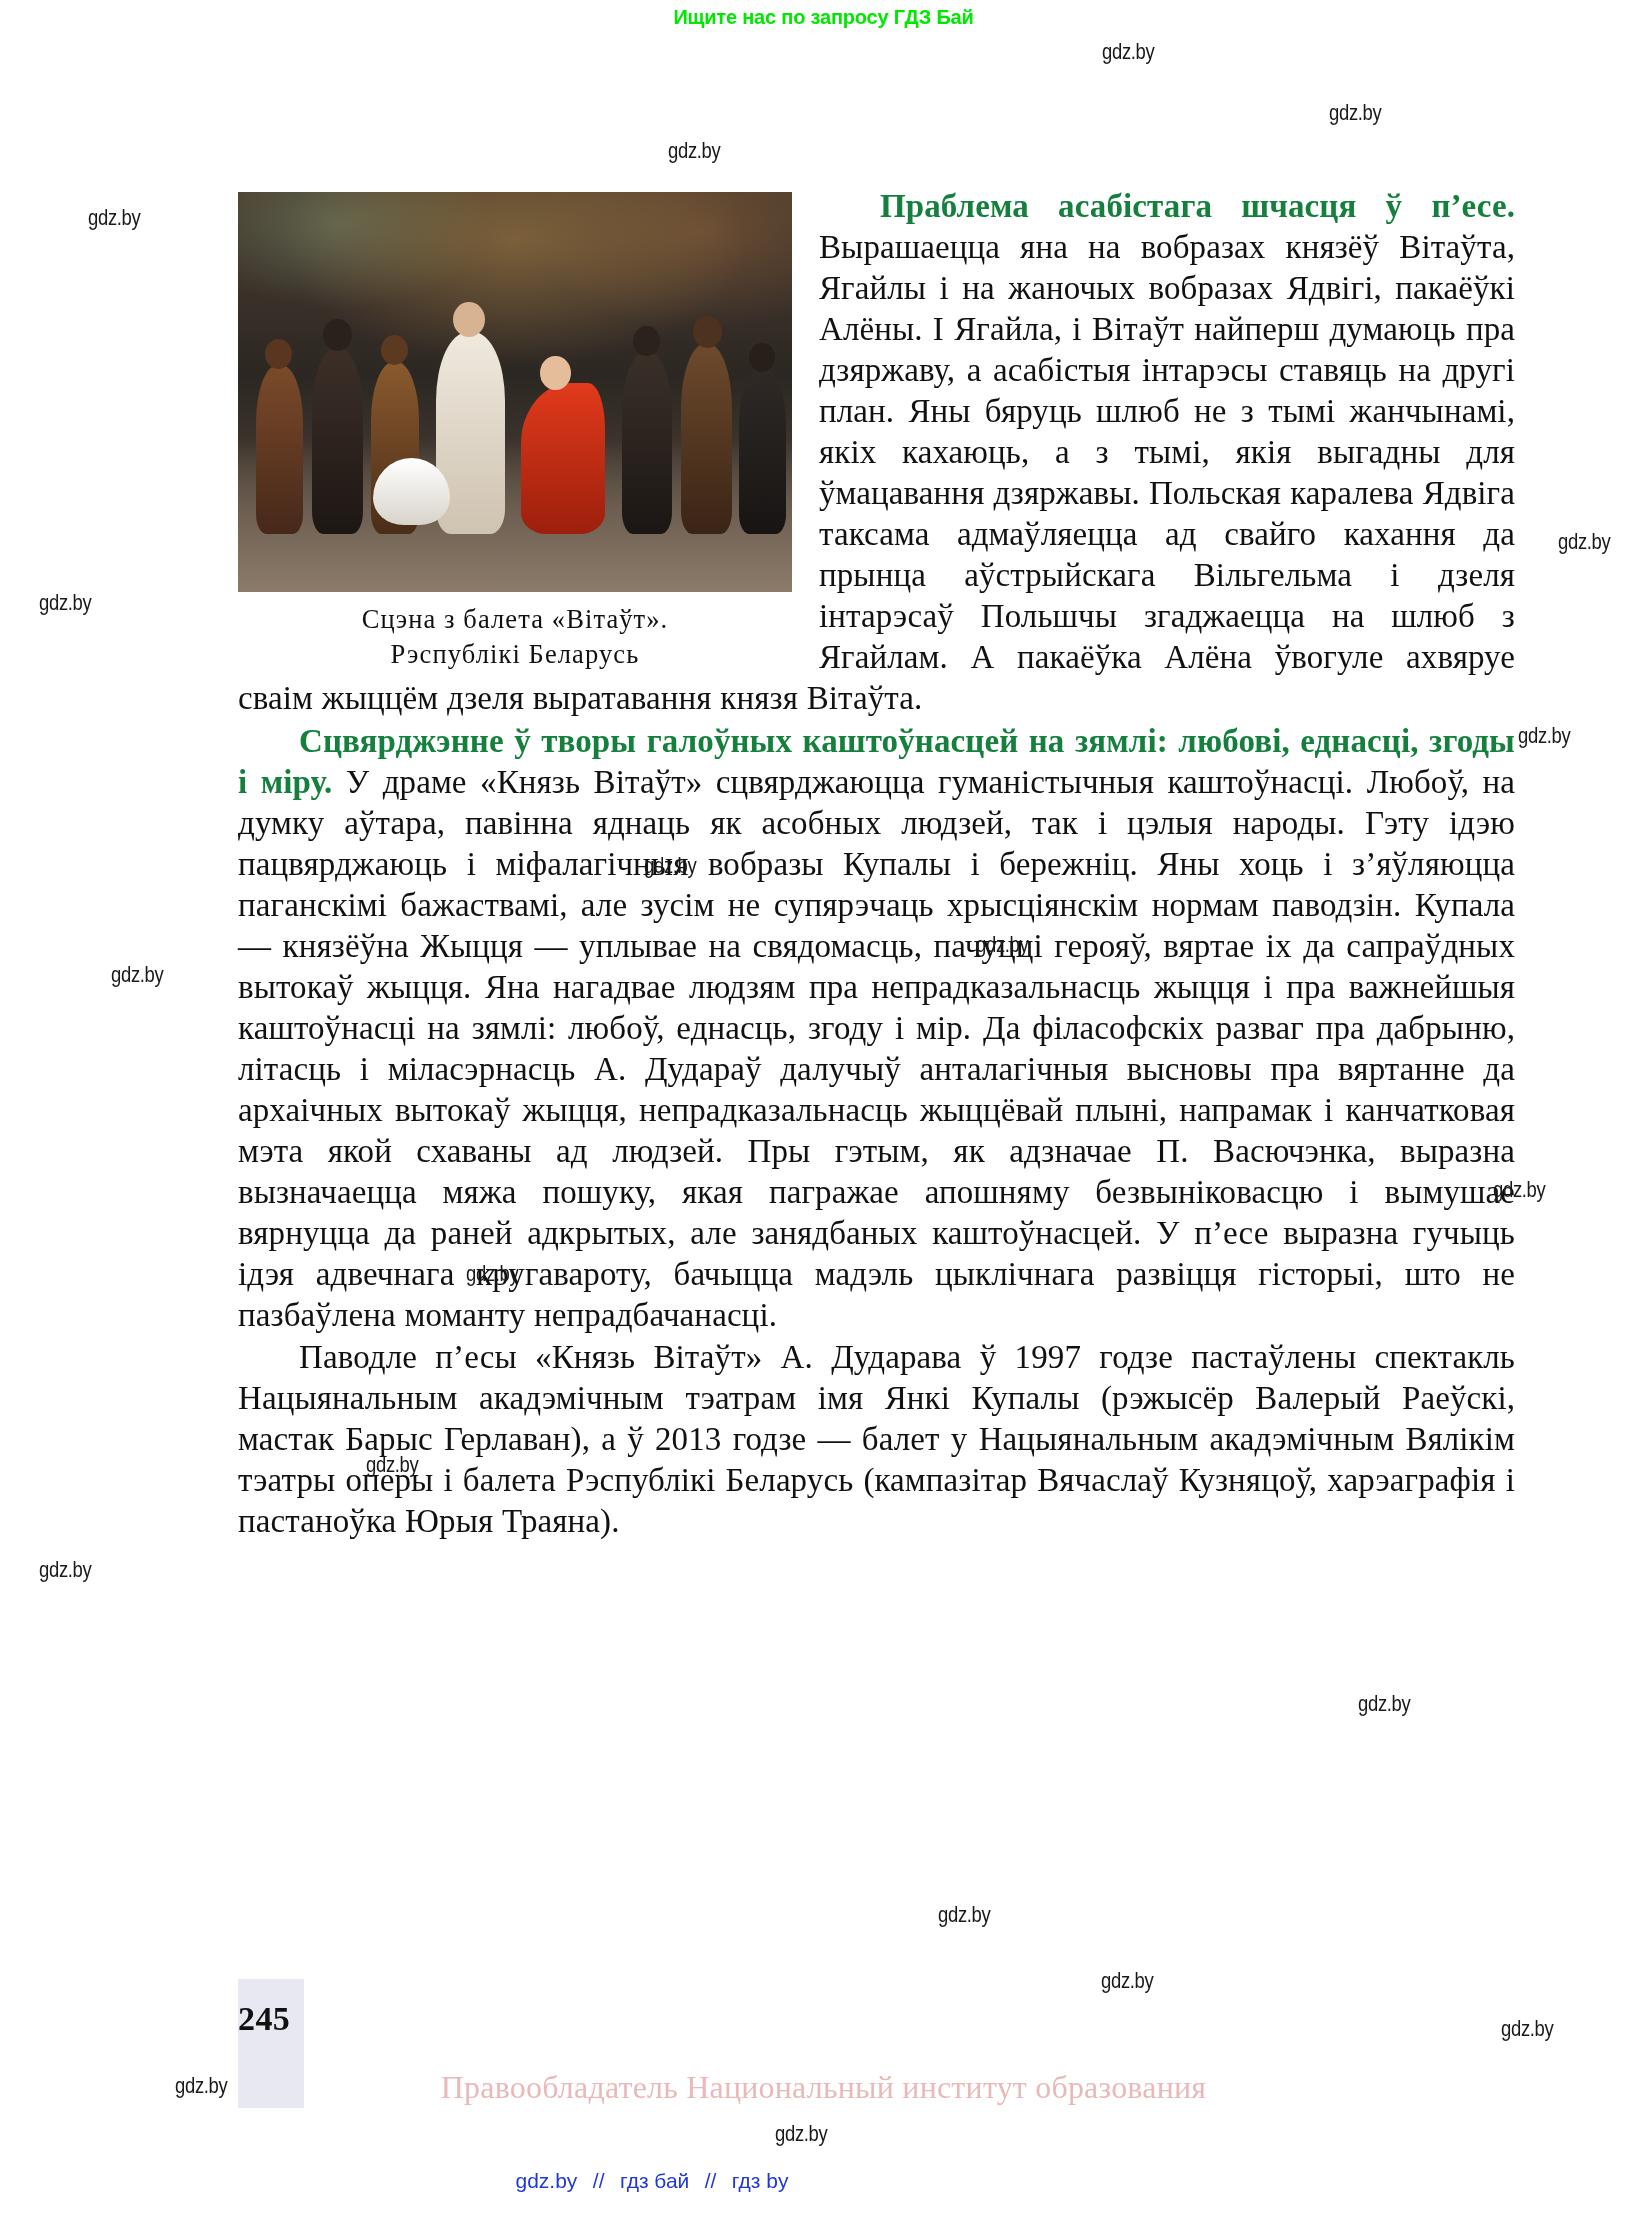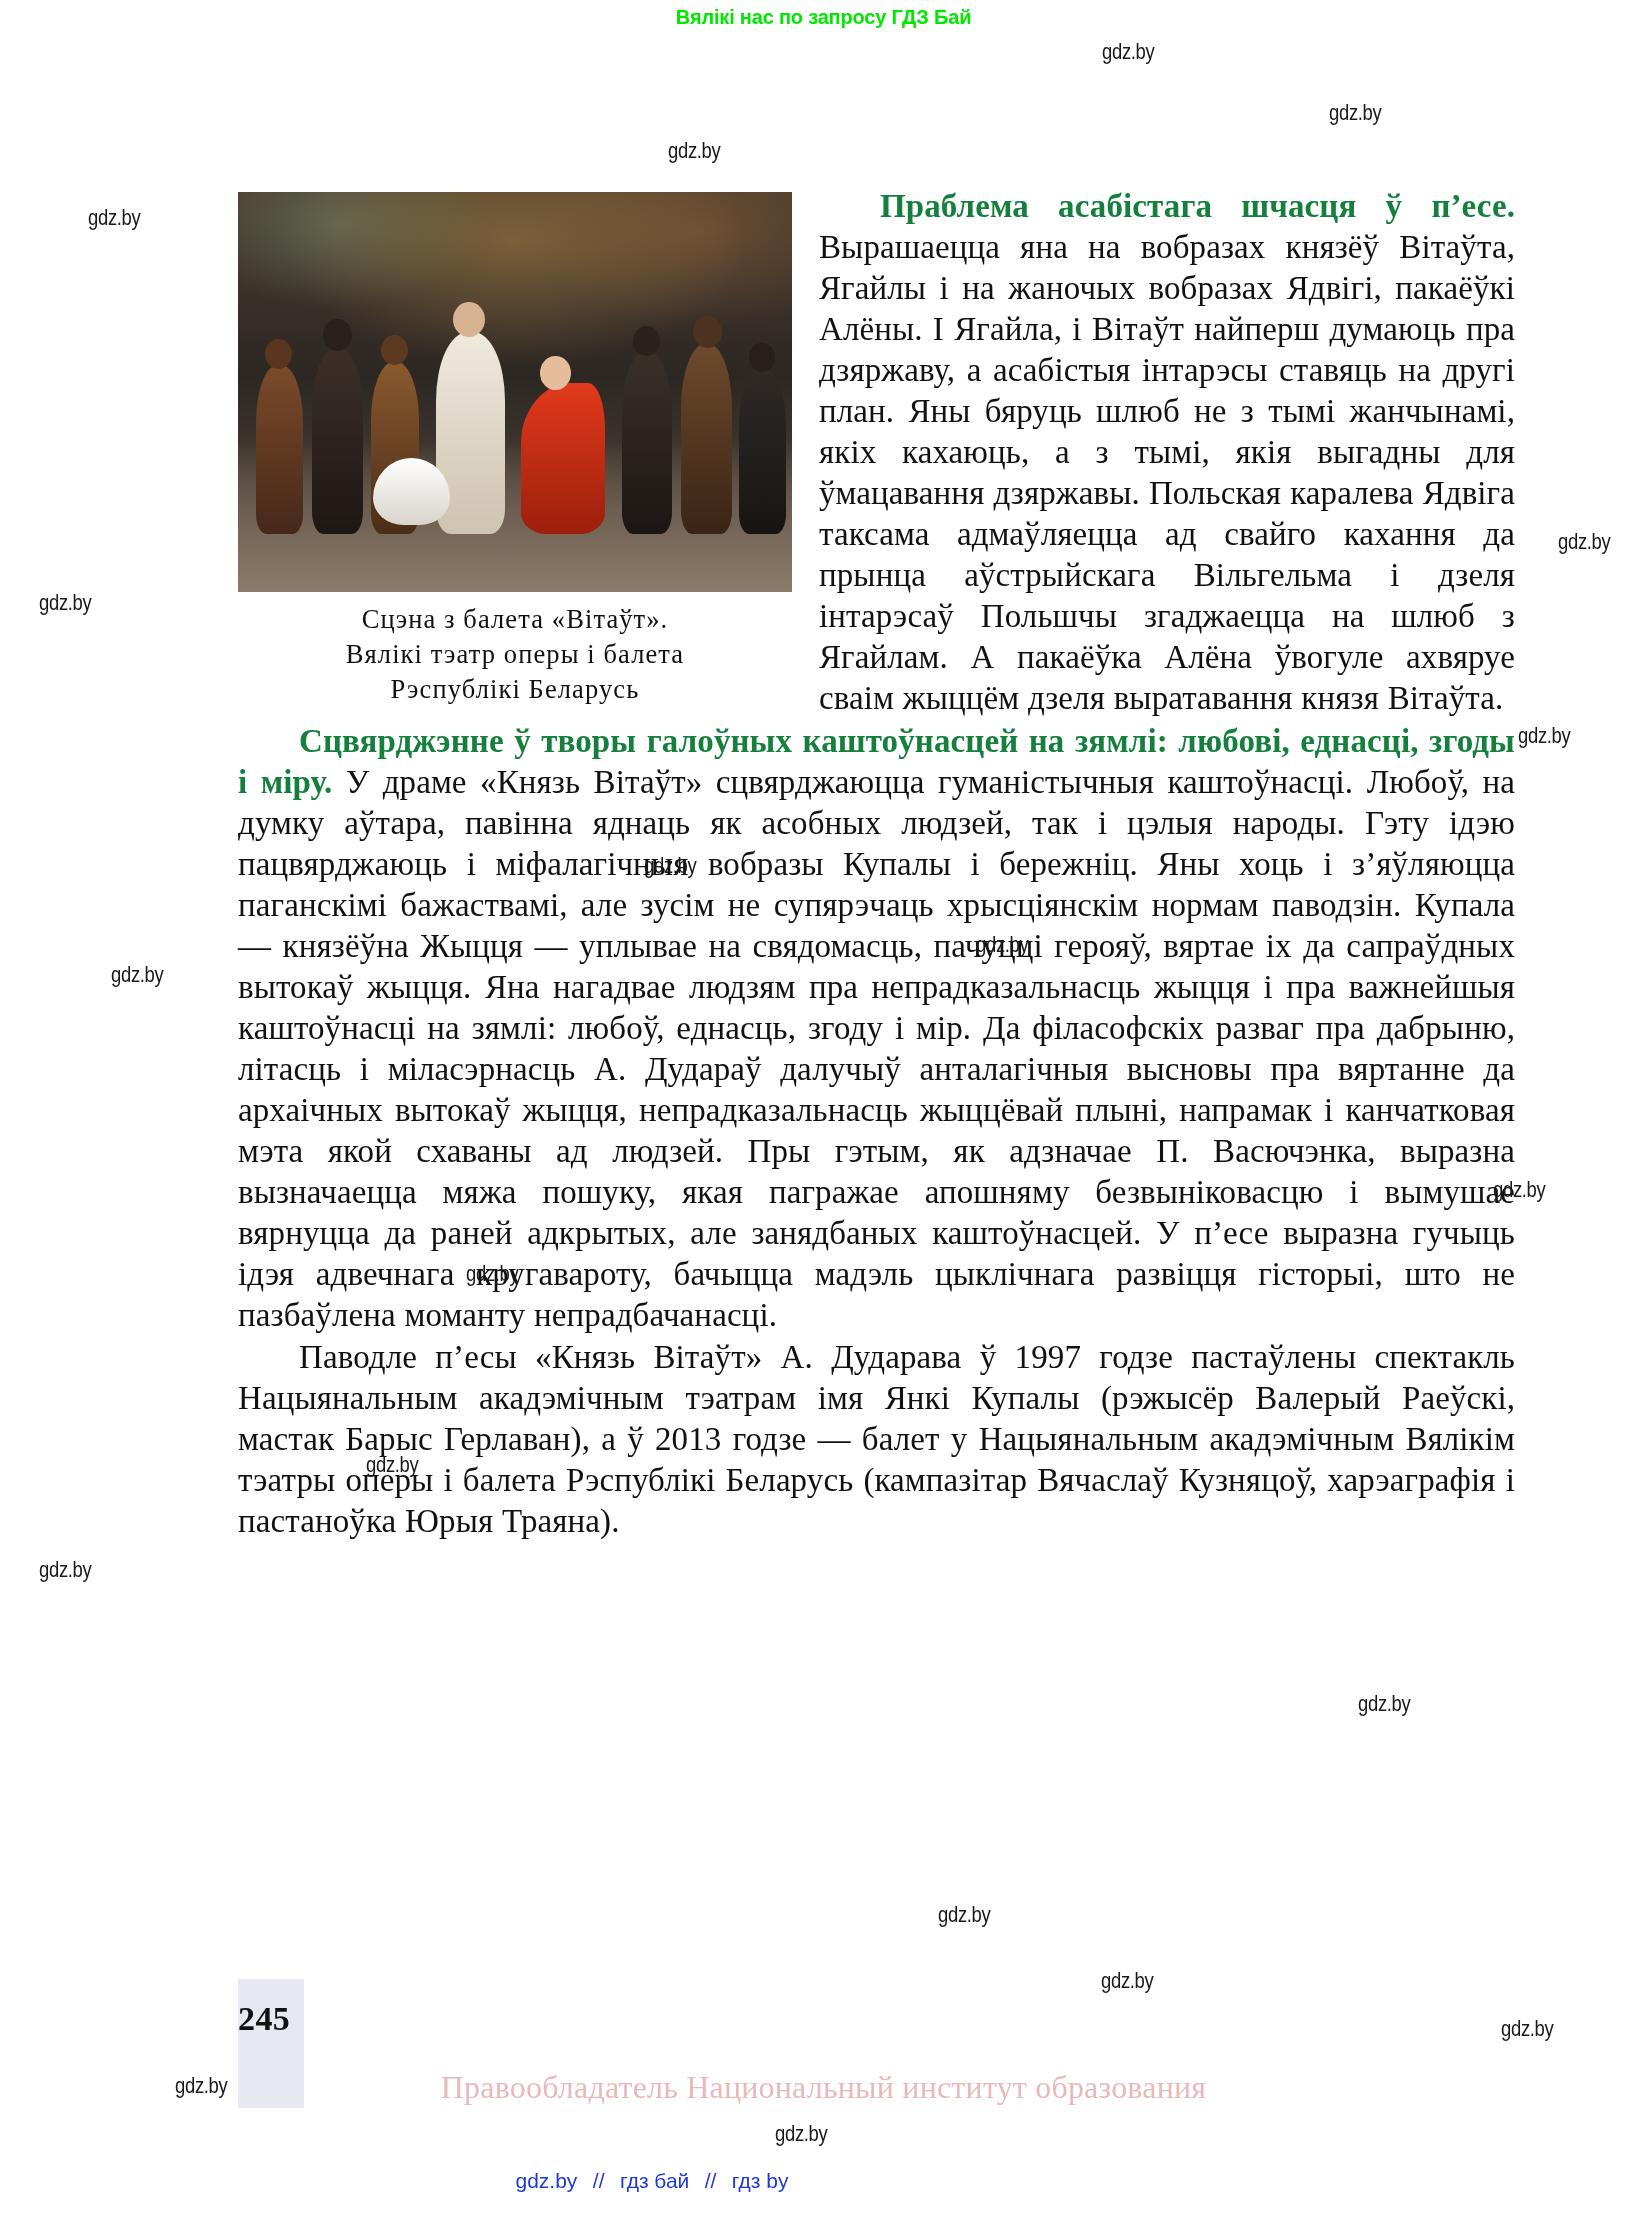--- a/index.html
+++ b/index.html
@@ -151,21 +151,21 @@
     font-size:21px;
     color:#2038d8;
     letter-spacing:0px;
   }
   .bottomlinks span { margin:0 4.8px; }
   .bottomlinks .sep { color:#2038d8; }
 </style>
 </head>
 <body>
 
-<div class="promo">Вялікі нас по запросу ГДЗ Бай</div>
+<div class="promo">Ищите нас по запросу ГДЗ Бай</div>
 
 <div class="page">
 
   <div class="leftbar"></div>
 
   <div class="content">
 
     <figure class="figure">
       <div class="photo">
         <div class="bg"></div>
@@ -193,21 +193,20 @@
 
         <div class="fig" style="left:443px; width:51px;  height:190px; background:linear-gradient(#6d4a2c,#3a2416);"></div>
         <div class="head" style="left:455px; bottom:244px; width:29px; height:32px; background:#4e3220;"></div>
 
         <div class="fig" style="left:501px; width:47px;  height:165px; background:linear-gradient(#2f2a26,#171413);"></div>
         <div class="head" style="left:511px; bottom:220px; width:26px; height:29px; background:#262019;"></div>
       </div>
 
       <figcaption>
         <div>Сцэна з балета «Вітаўт».</div>
-        <div>Вялікі тэатр оперы і балета</div>
         <div>Рэспублікі Беларусь</div>
       </figcaption>
     </figure>
 
     <p class="body indent"><span class="lead">Праблема асабістага шчасця ў п’есе.</span><span> Вырашаецца яна на вобразах князёў Вітаўта, Ягайлы і на жаночых вобразах Ядвігі, пакаёўкі Алёны. І Ягайла, і Вітаўт найперш думаюць пра дзяржаву, а асабістыя інтарэсы ставяць на другі план. Яны бяруць шлюб не з тымі жанчынамі, якіх кахаюць, а з тымі, якія выгадны для ўмацавання дзяржавы. Польская каралева Ядвіга таксама адмаўляецца ад свайго кахання да прынца аўстрыйскага Вільгельма і дзеля інтарэсаў Польшчы згаджаецца на шлюб з Ягайлам. А пакаёўка Алёна ўвогуле ахвяруе сваім жыццём дзеля выратавання князя Вітаўта.</span></p>
 
     <p class="body indent"><span class="lead">Сцвярджэнне ў творы галоўных каштоўнасцей на зямлі: любові, еднасці, згоды і міру.</span><span> У драме «Князь Вітаўт» сцвярджаюцца гуманістычныя каштоўнасці. Любоў, на думку аўтара, павінна яднаць як асобных людзей, так і цэлыя народы. Гэту ідэю пацвярджаюць і міфалагічныя вобразы Купалы і бережніц. Яны хоць і з’яўляюцца паганскімі бажаствамі, але зусім не супярэчаць хрысціянскім нормам паводзін. Купала — князёўна Жыцця — уплывае на свядомасць, пачуцці герояў, вяртае іх да сапраўдных вытокаў жыцця. Яна нагадвае людзям пра непрадказальнасць жыцця і пра важнейшыя каштоўнасці на зямлі: любоў, еднасць, згоду і мір. Да філасофскіх разваг пра дабрыню, літасць і міласэрнасць А. Дудараў далучыў анталагічныя высновы пра вяртанне да архаічных вытокаў жыцця, непрадказальнасць жыццёвай плыні, напрамак і канчатковая мэта якой схаваны ад людзей. Пры гэтым, як адзначае П. Васючэнка, выразна вызначаецца мяжа пошуку, якая пагражае апошняму безвыніковасцю і вымушае вярнуцца да раней адкрытых, але занядбаных каштоўнасцей. У п’есе выразна гучыць ідэя адвечнага кругавароту, бачыцца мадэль цыклічнага развіцця гісторыі, што не пазбаўлена моманту непрадбачанасці.</span></p>
 
     <p class="body indent"><span>Паводле п’есы «Князь Вітаўт» А. Дударава ў 1997 годзе пастаўлены спектакль Нацыянальным акадэмічным тэатрам імя Янкі Купалы (рэжысёр Валерый Раеўскі, мастак Барыс Герлаван), а ў 2013 годзе — балет у Нацыянальным акадэмічным Вялікім тэатры оперы і балета Рэспублікі Беларусь (кампазітар Вячаслаў Кузняцоў, харэаграфія і пастаноўка Юрыя Траяна).</span></p>
 

